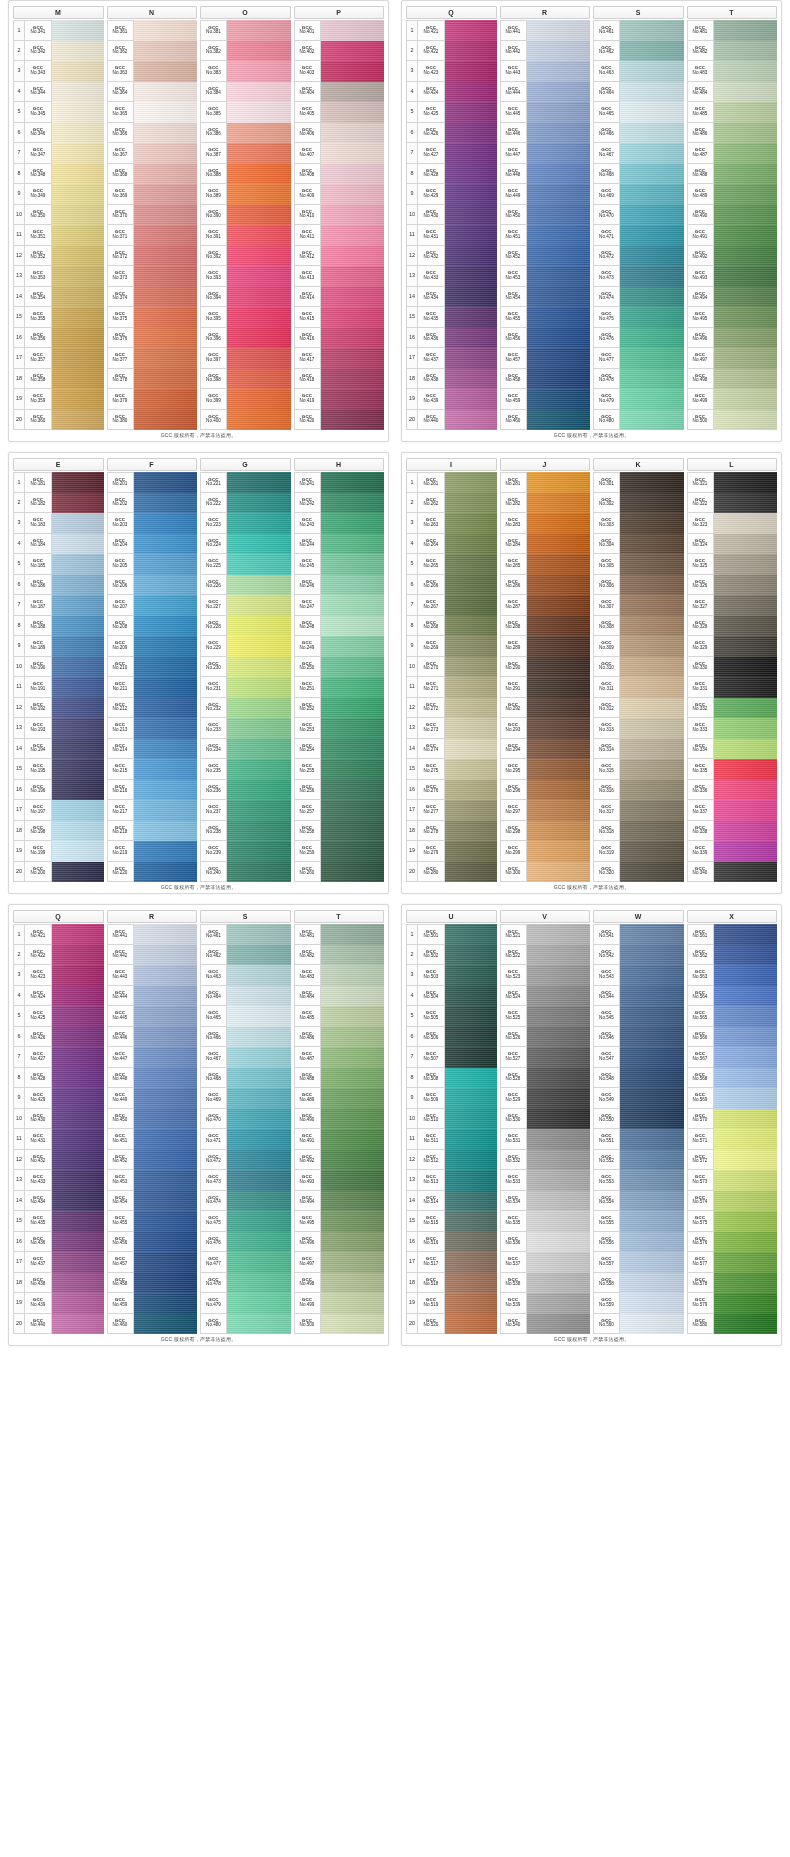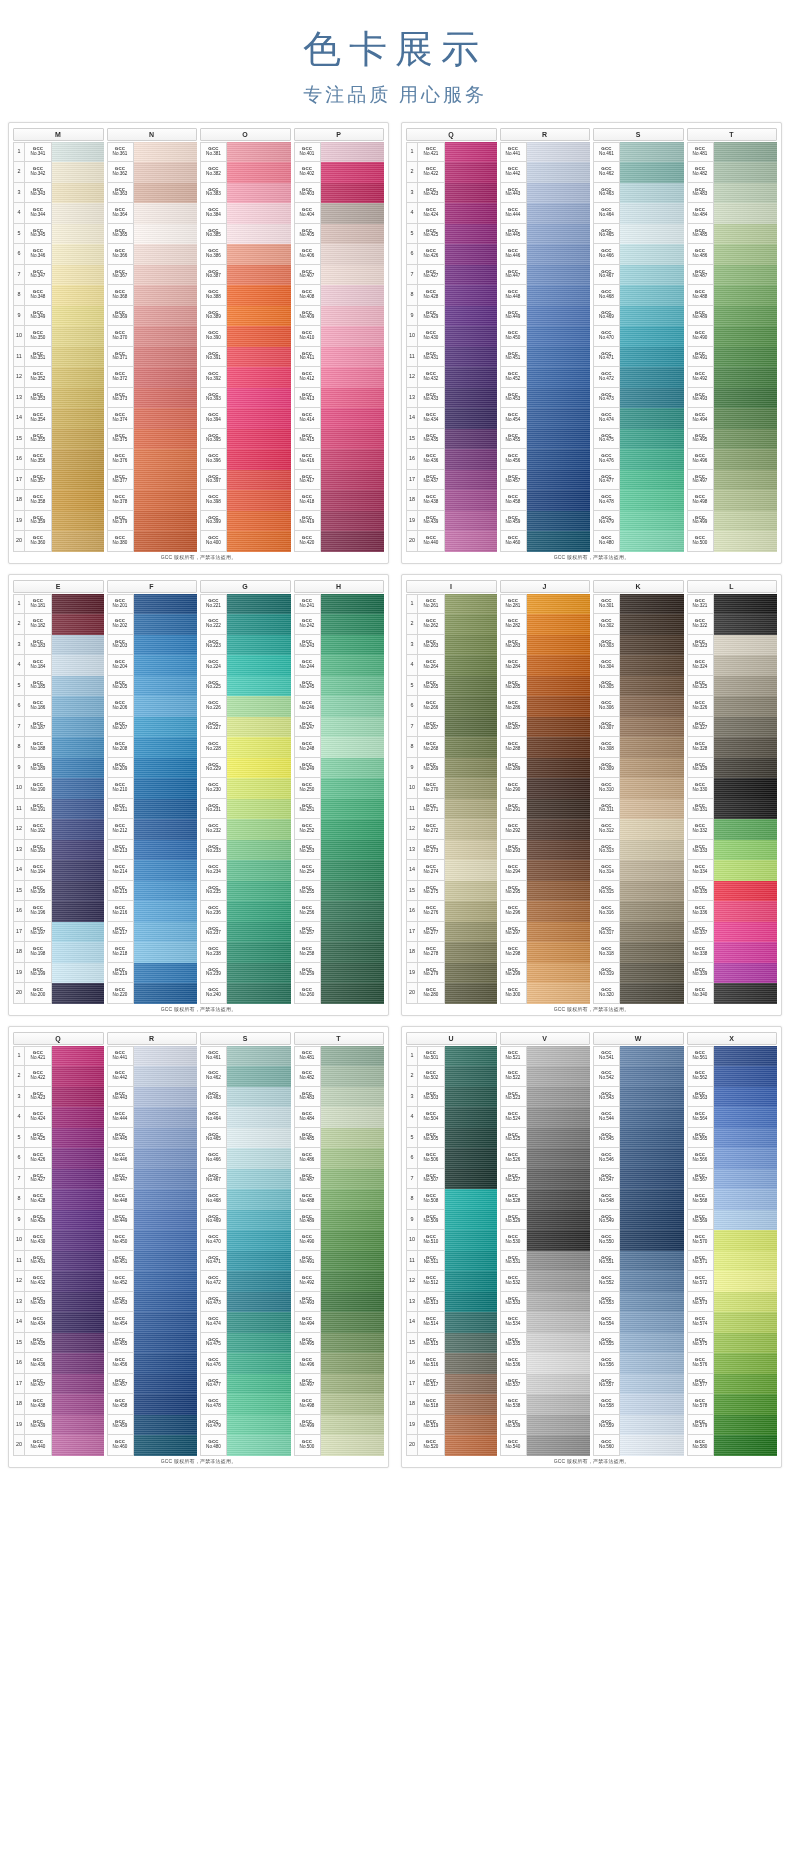--- a/index.html
+++ b/index.html
@@ -128,24 +128,20 @@
     color: #4a4a4a;
     padding-top: 2px;
     letter-spacing: .2px;
   }
 </style>
 </head>
 <body>
 
 <div class="page">
 
-  <div class="header">
-    <div class="title">色卡展示</div>
-    <div class="subtitle">专注品质 用心服务</div>
-  </div>
 
   <div class="panel-grid" id="grid">
       <div class="panel">
         <div class="panel-inner">
           <div class="card-col">
             <div class="col-head">M</div>
             <div class="rows">
               <div class="swatch-row">
                 <div class="idx">1</div>
                 <div class="code">

